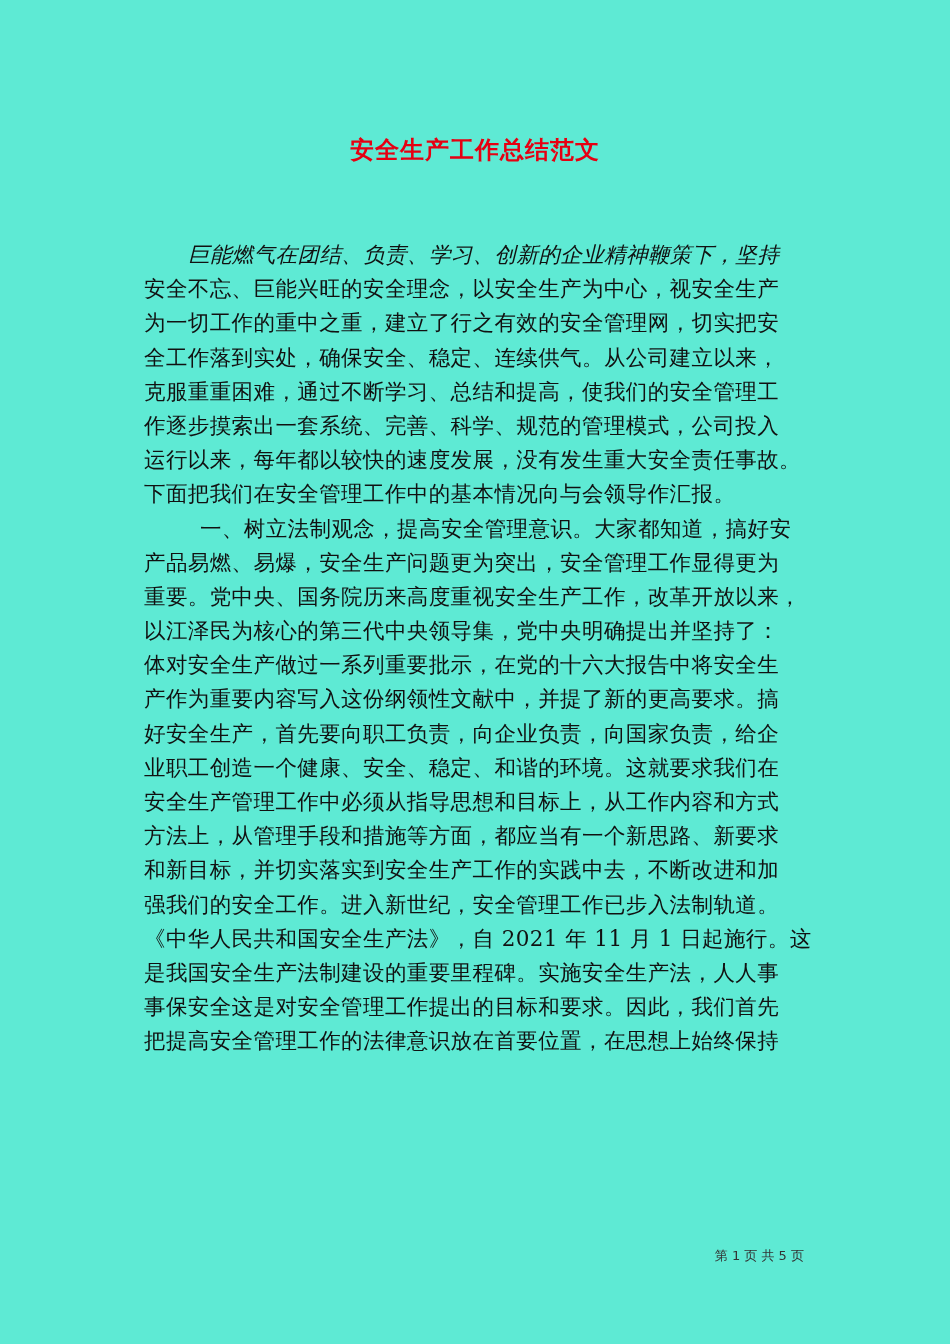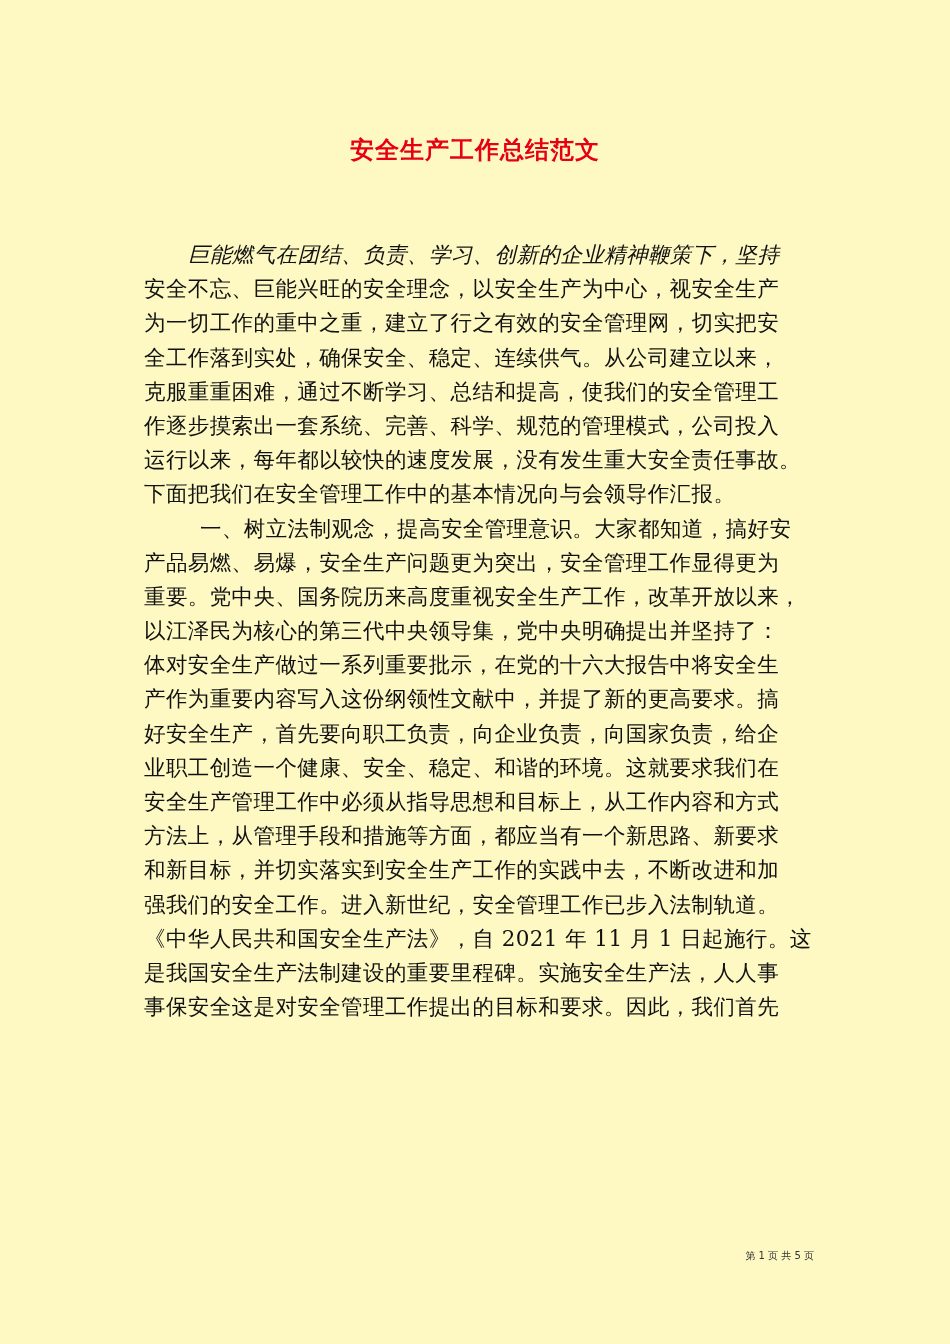--- a/index.html
+++ b/index.html
@@ -14,21 +14,21 @@
       overflow: hidden;
       font-family: "DejaVu Serif", "Liberation Serif", serif;
       color: #111111;
     }
     .page {
       position: absolute;
       left: 0;
       top: 0;
       width: 950px;
       height: 1344px;
-      background: #fef9c3;
+      background: #5eead4;
     }
     .title {
       position: absolute;
       left: 0;
       top: 132px;
       width: 950px;
       text-align: center;
       font-size: 24px;
       font-weight: bold;
       letter-spacing: 1px;
@@ -49,24 +49,24 @@
     }
     .line.indent {
       padding-left: 44px;
       font-style: italic;
     }
     .line.indent2 {
       padding-left: 56px;
     }
     .footer {
       position: absolute;
-      right: 136px;
+      right: 146px;
       top: 1246px;
       font-family: "DejaVu Sans", "Liberation Sans", sans-serif;
-      font-size: 10px;
+      font-size: 13px;
       color: #333333;
       line-height: 20px;
     }
   </style>
 </head>
 <body>
 
 <div class="page">
   <div class="title" style="color: rgb(230, 0, 18);">安全生产工作总结范文</div>
 
@@ -87,16 +87,17 @@
     <div class="line">产作为重要内容写入这份纲领性文献中，并提了新的更高要求。搞</div>
     <div class="line">好安全生产，首先要向职工负责，向企业负责，向国家负责，给企</div>
     <div class="line">业职工创造一个健康、安全、稳定、和谐的环境。这就要求我们在</div>
     <div class="line">安全生产管理工作中必须从指导思想和目标上，从工作内容和方式</div>
     <div class="line">方法上，从管理手段和措施等方面，都应当有一个新思路、新要求</div>
     <div class="line">和新目标，并切实落实到安全生产工作的实践中去，不断改进和加</div>
     <div class="line">强我们的安全工作。进入新世纪，安全管理工作已步入法制轨道。</div>
     <div class="line">《中华人民共和国安全生产法》，自 2021 年 11 月 1 日起施行。这</div>
     <div class="line">是我国安全生产法制建设的重要里程碑。实施安全生产法，人人事</div>
     <div class="line">事保安全这是对安全管理工作提出的目标和要求。因此，我们首先</div>
+    <div class="line">把提高安全管理工作的法律意识放在首要位置，在思想上始终保持</div>
   </div>
 
   <div class="footer">第 1 页 共 5 页</div>
 </div>
 
 </body></html>

